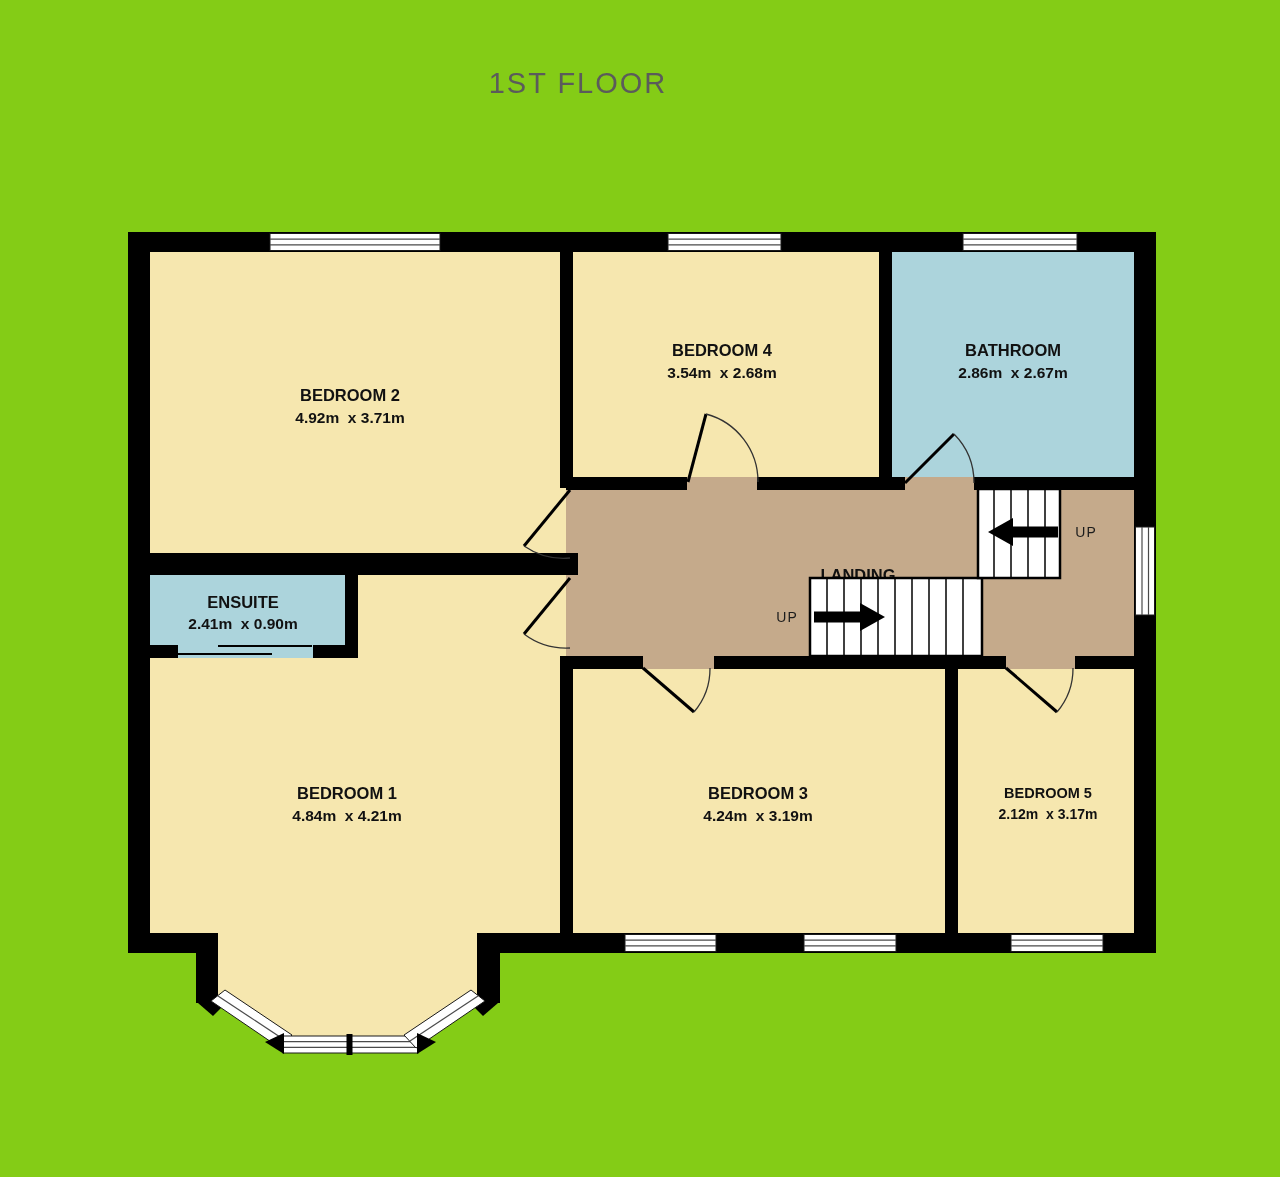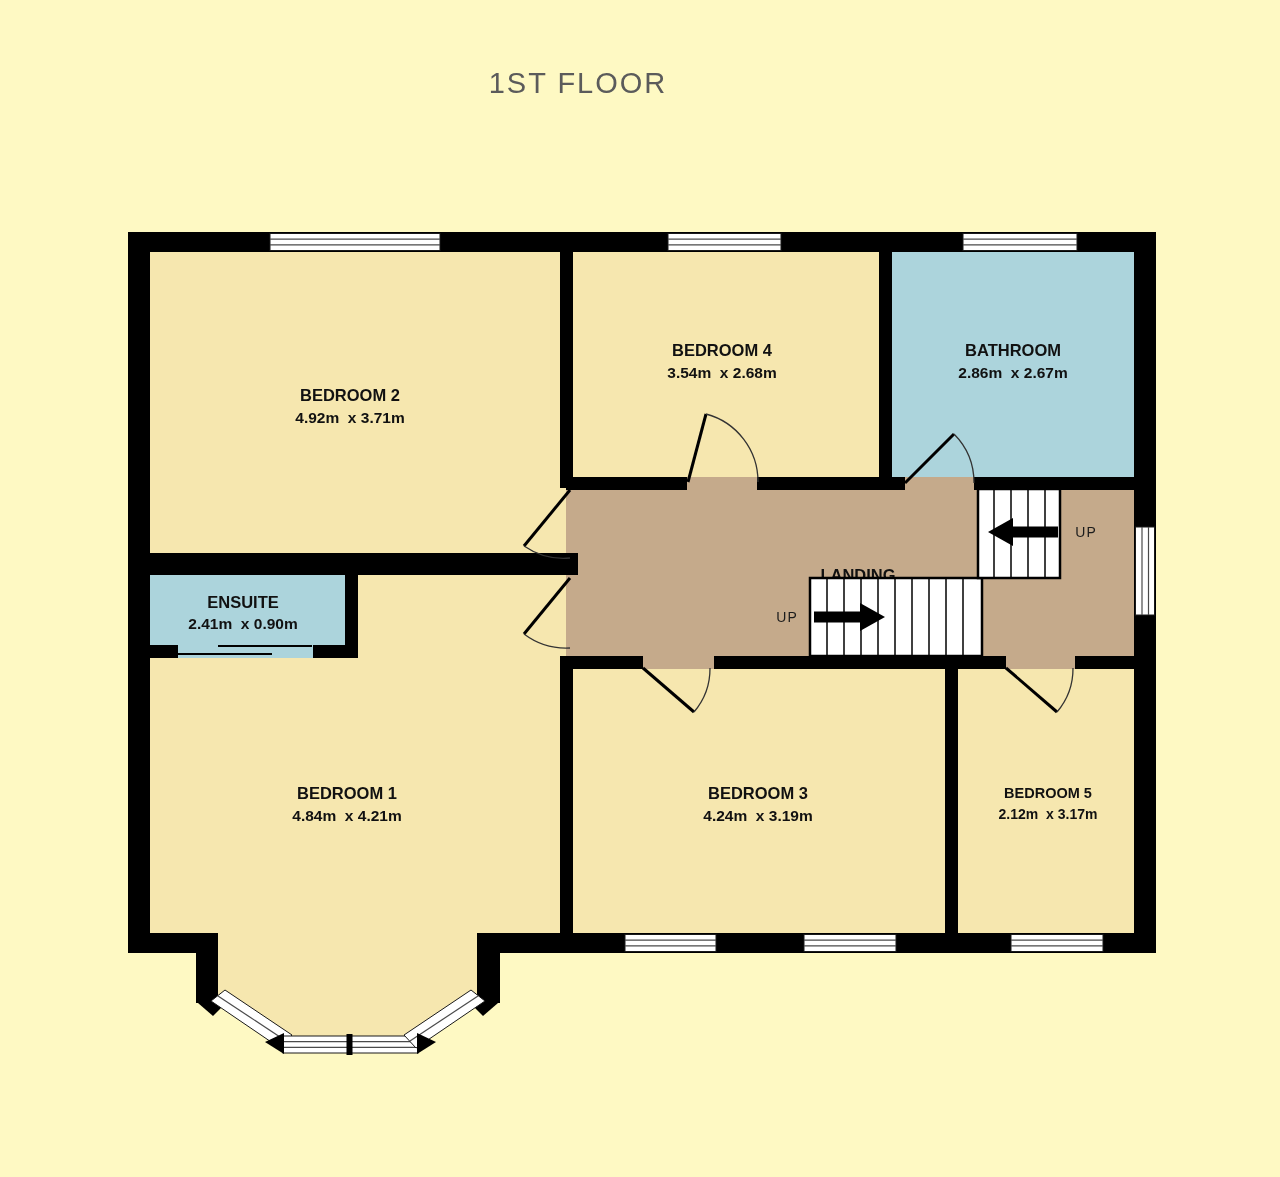--- a/index.html
+++ b/index.html
@@ -4,21 +4,21 @@
 <style>
   :root{
     --room:#F6E7AF;
     --wet-room:#ACD4DC;
     --landing:#C5AA8B;
     --wall:#000000;
     --title-text:#5B5B5B;
     --label-text:#111111;
   }
   html,body{margin:0;padding:0;background:#ffffff;}
-  .stage{position:relative;width:1280px;height:1177px;background:#fef9c3;overflow:hidden;}
+  .stage{position:relative;width:1280px;height:1177px;background:#84cc16;overflow:hidden;}
   svg text{font-family:"Liberation Sans","DejaVu Sans",sans-serif;}
   .title{font-size:29px;font-weight:400;fill:var(--title-text);letter-spacing:2px;text-anchor:middle;}
   .room-name{font-size:16.5px;font-weight:700;fill:var(--label-text);text-anchor:middle;}
   .room-dim{font-size:15.5px;font-weight:700;fill:var(--label-text);text-anchor:middle;white-space:pre;}
   .room-name-sm{font-size:14.5px;font-weight:700;fill:var(--label-text);text-anchor:middle;}
   .room-dim-sm{font-size:14px;font-weight:700;fill:var(--label-text);text-anchor:middle;white-space:pre;}
   .up-label{font-size:14px;font-weight:500;fill:#1c1c1c;letter-spacing:1px;text-anchor:middle;}
   .wall{fill:var(--wall);}
   .fill-room{fill:var(--room);}
   .fill-wet{fill:var(--wet-room);}

